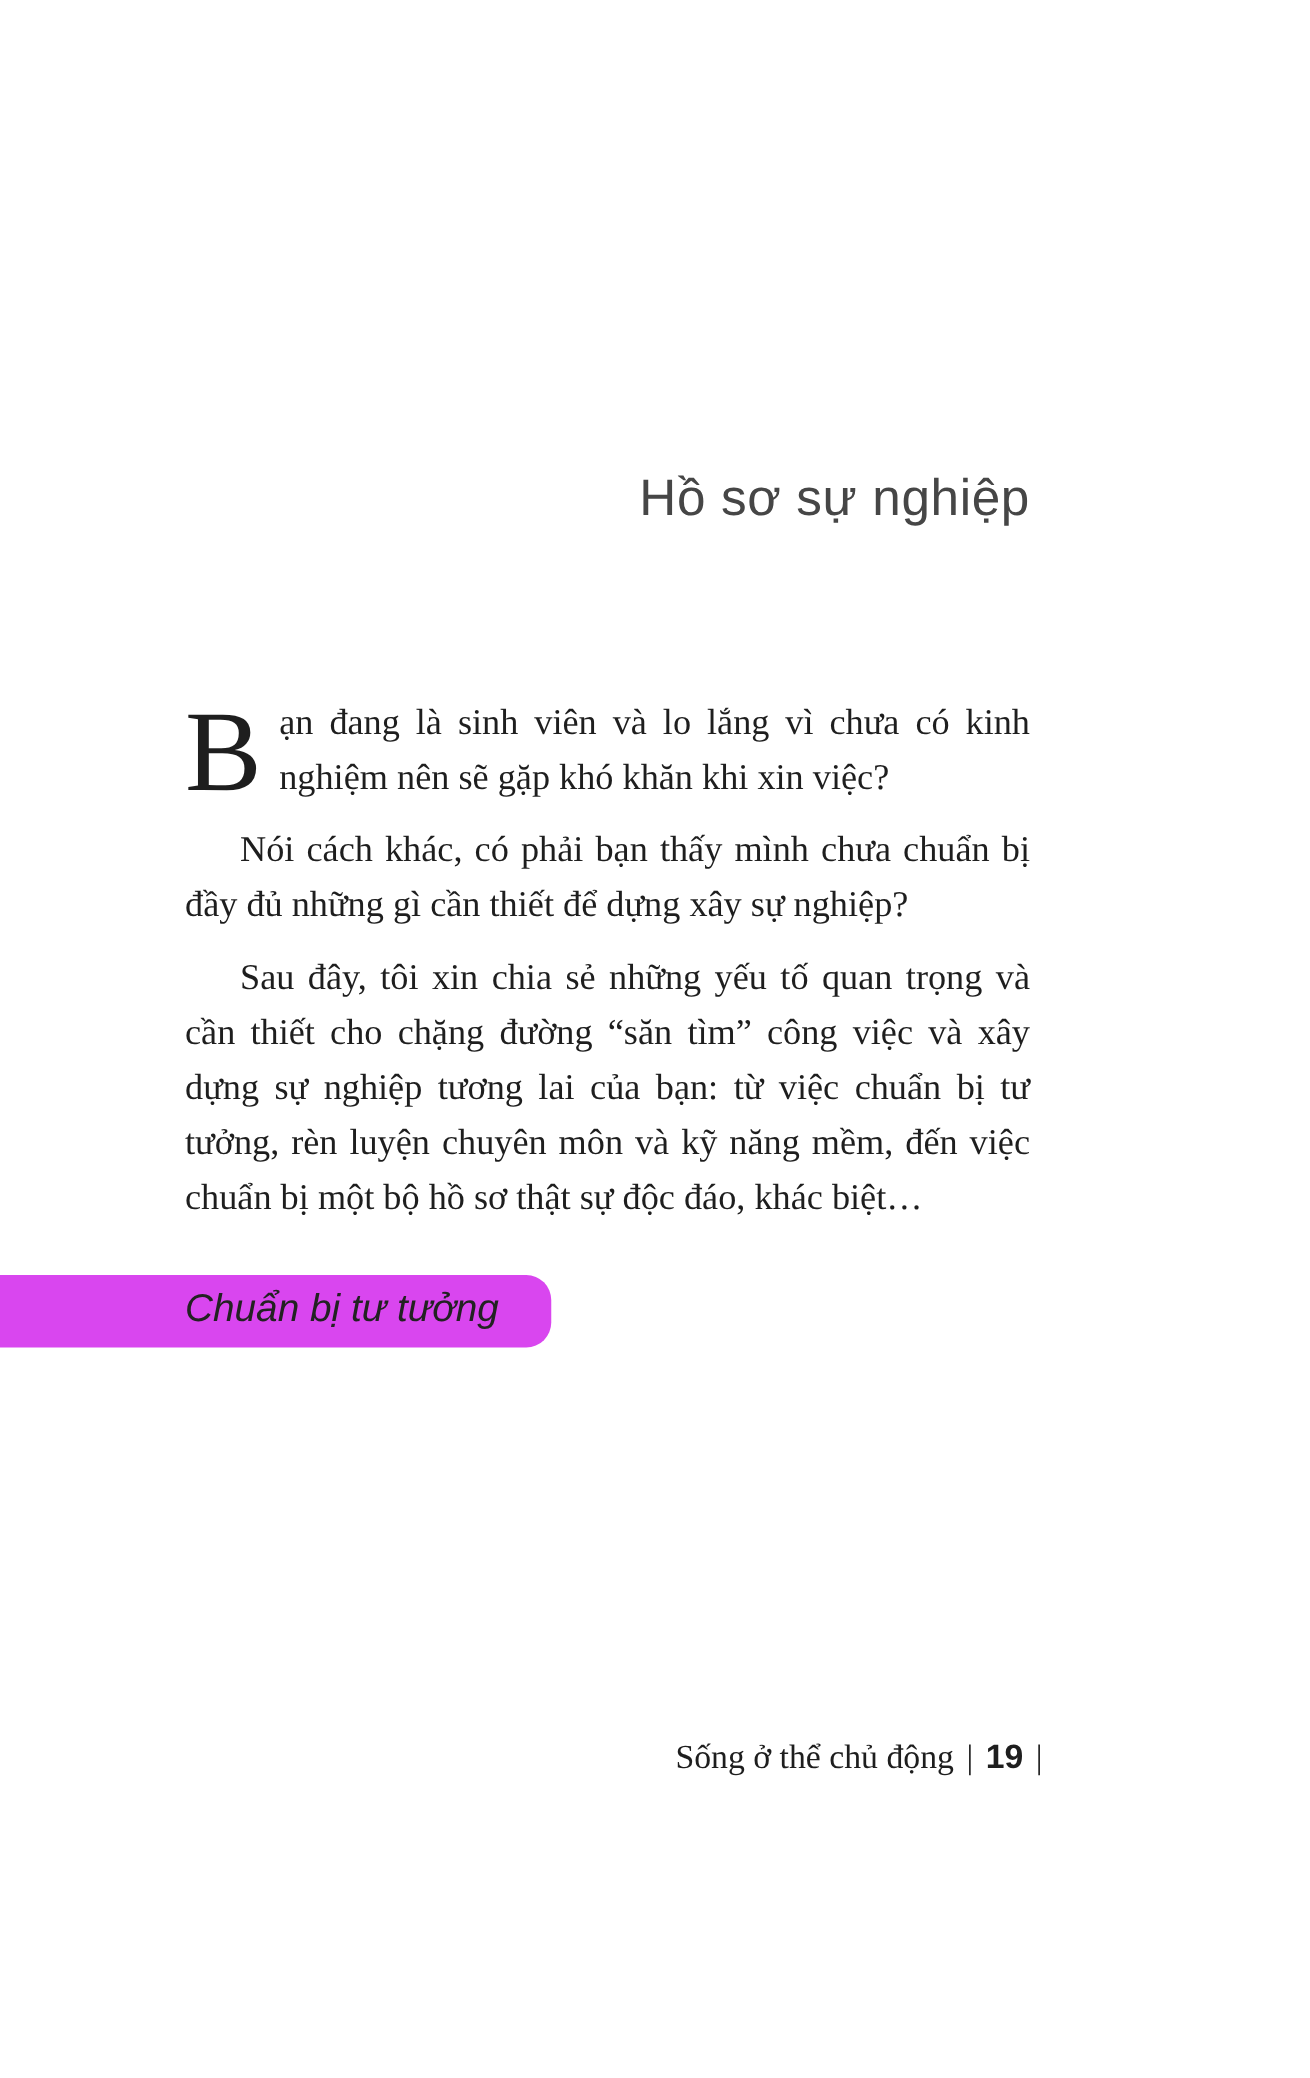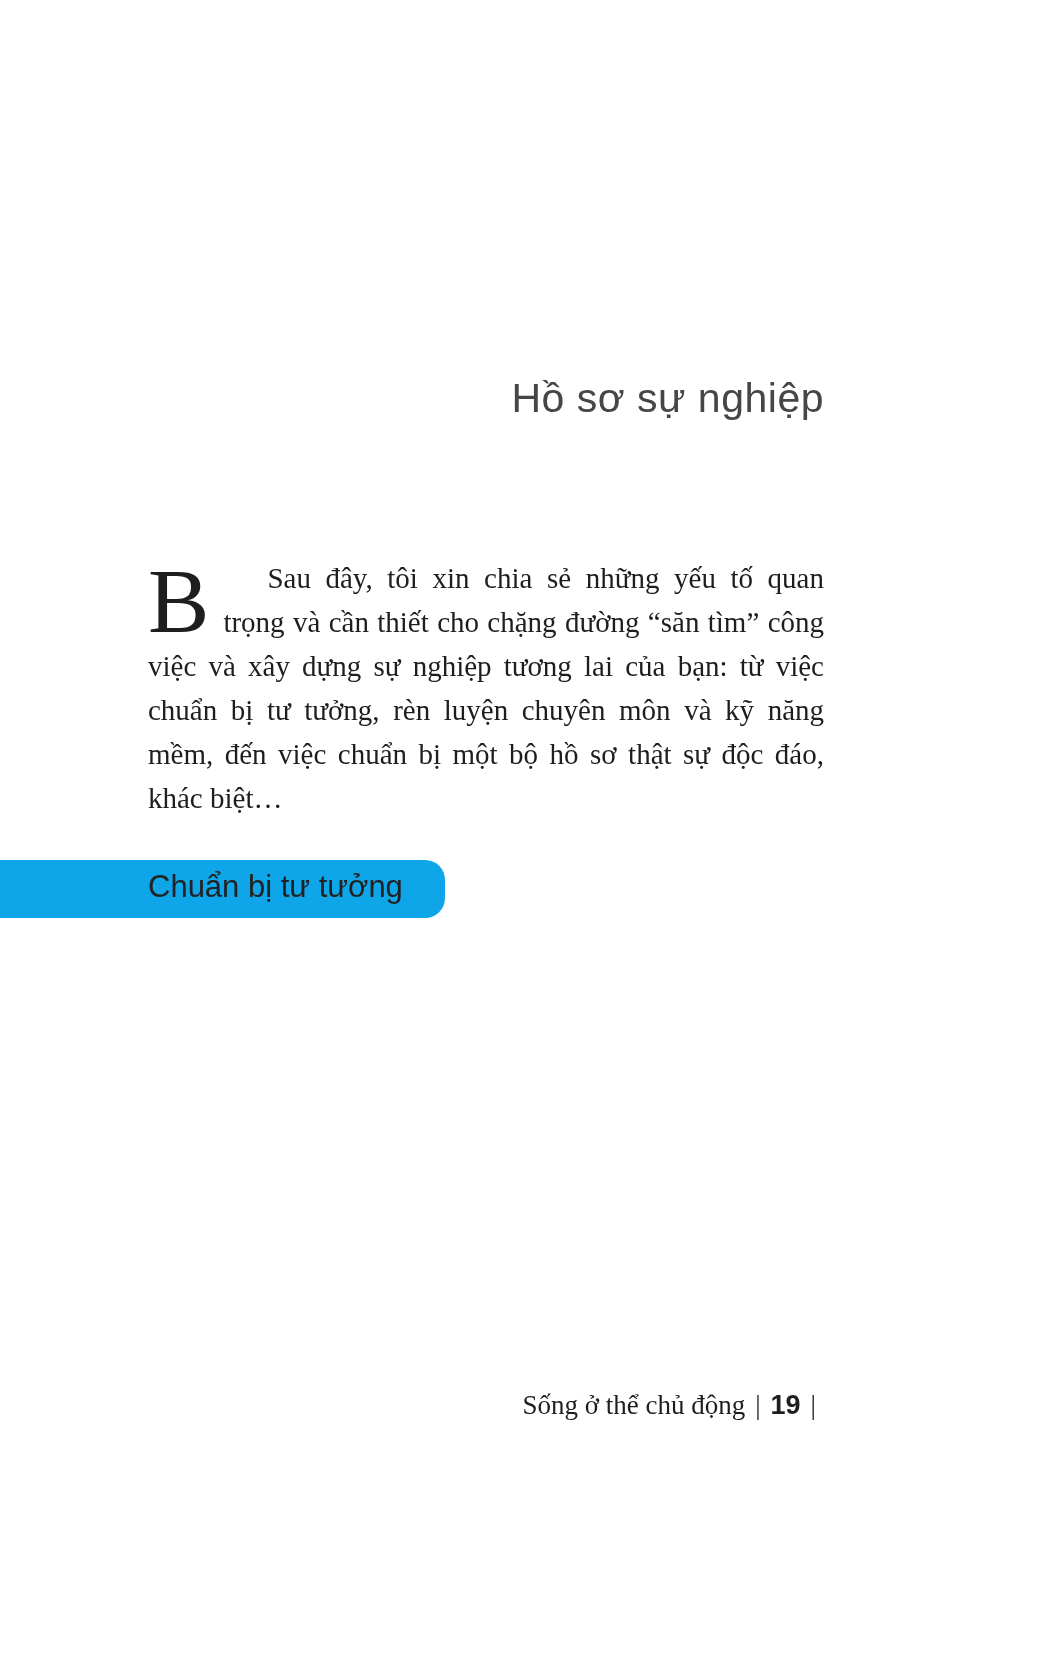--- a/index.html
+++ b/index.html
@@ -51,32 +51,33 @@
     padding: 8px 14px 0 0;
     color: #1e1e1e;
     font-family: "Liberation Serif", serif;
   }
   .section-pill {
     display: inline-block;
     margin-left: -148px;
     margin-top: 26px;
     margin-bottom: 22px;
     padding: 9px 42px 13px 148px;
-    background: #0ea5e9;
+    background: #d946ef;
     border-radius: 0 20px 20px 0;
     font-family: "Liberation Sans", "DejaVu Sans", sans-serif;
     font-size: 31px;
     line-height: 36px;
     color: #222222;
+    font-style: italic;
   }
   .section-copy p.para:last-child { margin-bottom: 0; }
   .footer {
     position: absolute;
     top: 1388px;
-    right: 222px;
+    right: 204px;
     font-size: 27px;
     line-height: 34px;
     color: #1e1e1e;
     white-space: nowrap;
   }
   .footer .bar {
     display: inline-block;
     margin: 0 10px;
     color: #1e1e1e;
   }
@@ -91,22 +92,23 @@
 
 <div class="page">
   <div class="content">
 
     <div class="chapter-title">
       <div>Hồ sơ sự nghiệp</div>
     </div>
 
     <div class="body-copy">
 
-      <p class="lead-para"><span class="dropcap">B</span></p>
+      <p class="lead-para"><span class="dropcap">B</span><span>ạn đang là sinh viên và lo lắng vì chưa có kinh nghiệm nên sẽ gặp khó khăn khi xin việc?</span></p>
 
+      <p class="para">Nói cách khác, có phải bạn thấy mình chưa chuẩn bị đầy đủ những gì cần thiết để dựng xây sự nghiệp?</p>
       <p class="para">Sau đây, tôi xin chia sẻ những yếu tố quan trọng và cần thiết cho chặng đường “săn tìm” công việc và xây dựng sự nghiệp tương lai của bạn: từ việc chuẩn bị tư tưởng, rèn luyện chuyên môn và kỹ năng mềm, đến việc chuẩn bị một bộ hồ sơ thật sự độc đáo, khác biệt…</p>
 
       <div class="section-pill">Chuẩn bị tư tưởng</div>
 
 
     </div>
   </div>
 
   <div class="footer"><span>Sống ở thể chủ động</span><span class="bar">|</span><span class="page-num">19</span><span class="bar">|</span></div>
 </div>

